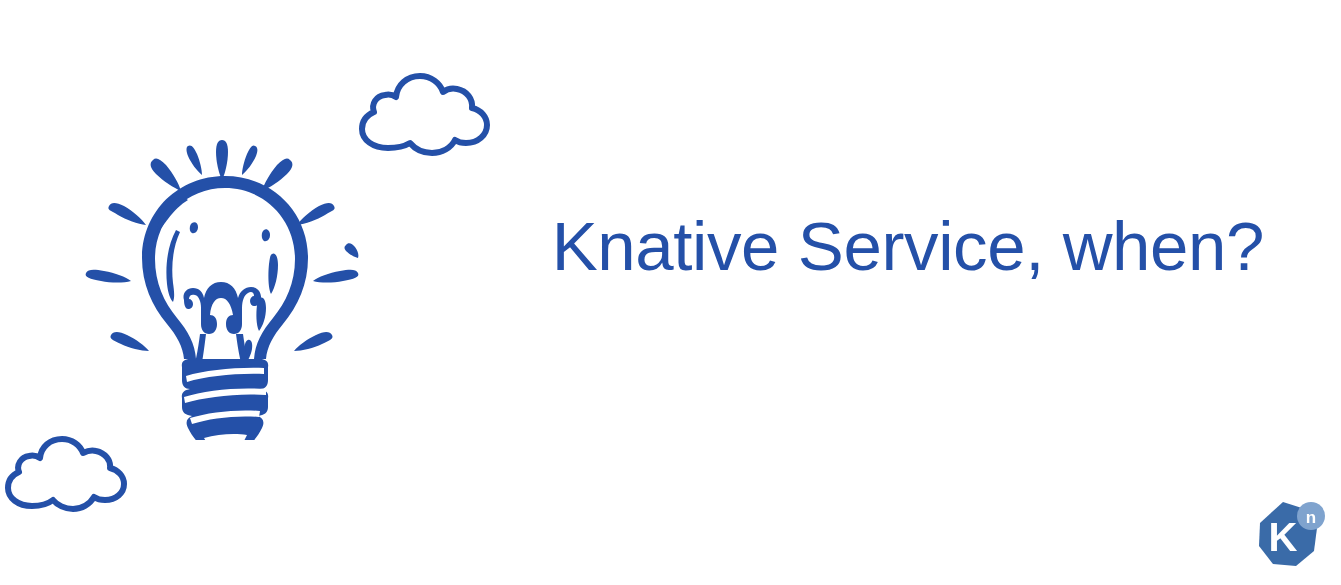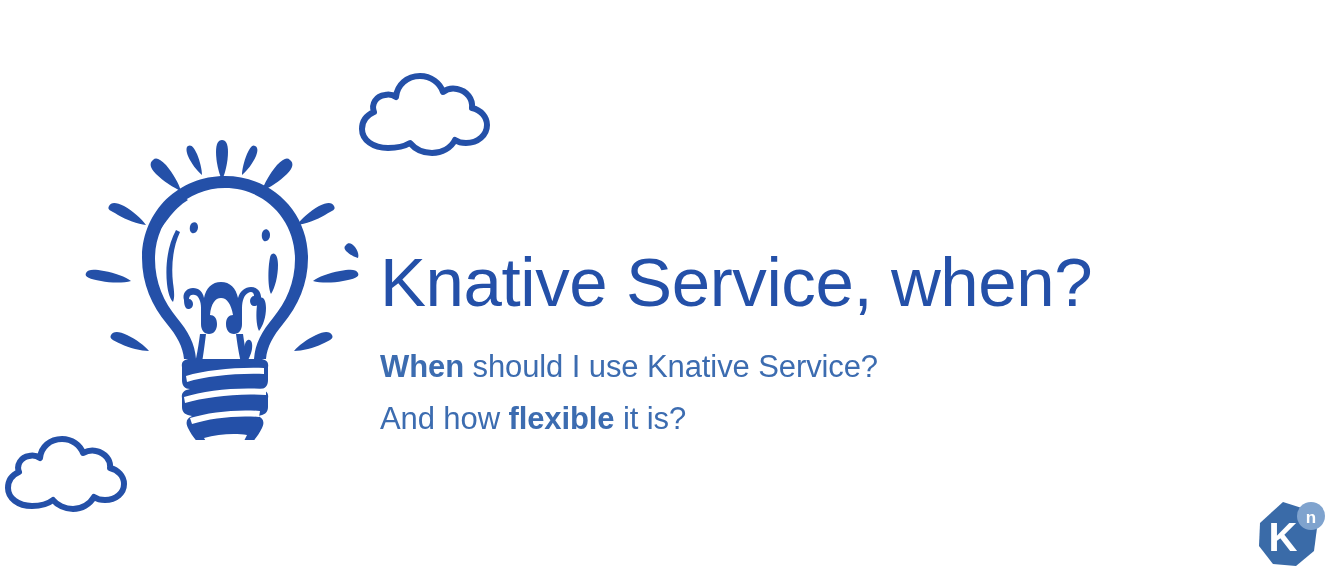--- a/index.html
+++ b/index.html
@@ -44,25 +44,24 @@
   #lightbulb {
     left: 78px;
     top: 118px;
     width: 296px;
     height: 322px;
   }
 
   
   #text-block {
     position: absolute;
-    left: 380px;
+    left: 424px;
     top: 212px;
     width: 840px;
-    text-align: left;
-    margin-top: 36px;
+    text-align: right;
   }
 
   #page-title {
     font-size: 69px;
     line-height: 1.0;
     font-weight: 400;
     letter-spacing: -0.4px;
     margin: 0;
     white-space: nowrap;
   }
@@ -214,24 +213,20 @@
           <path d="M106 279 C127 272 159 269 188 271 L188 277 C159 275 128 279 107 285 Z"></path>
           <path d="M112 300 C131 294 160 291 182 293 L181 299 C160 297 132 300 114 306 Z"></path>
           <path d="M126 320 C140 316 157 315 169 317 L166 323 C155 321 140 322 129 325 Z"></path>
         </g>
       </g>
     </svg>
   </div>
 
   <div id="text-block">
     <h1 id="page-title" style="color: rgb(36, 80, 168);">Knative Service, when?</h1>
-    <p id="subtitle" style="color: rgb(60, 108, 176);">
-      <span class="sub-line"><span class="sub-strong">When</span><span> should I use Knative Service?</span></span>
-      <span class="sub-line"><span>And how </span><span class="sub-strong">flexible</span><span> it is?</span></span>
-    </p>
   </div>
 
   <div id="logo">
     <svg viewBox="0 0 84 80" width="84" height="80" aria-hidden="true">
 
       <path d="M35 4 L57 11 L69 30 L66 53 L48 68 L25 66 L11 48 L12 25 Z" fill="#3A6BA8"></path>
 
       <circle cx="63" cy="18" r="14" fill="#7FA3CE"></circle>
       <text x="35" y="53" font-family="'Liberation Sans', sans-serif" font-size="40" font-weight="700" fill="#ffffff" text-anchor="middle" id="logo-k">K</text>
       <text x="63" y="25" font-family="'Liberation Sans', sans-serif" font-size="17" font-weight="700" fill="#ffffff" text-anchor="middle" id="logo-n">n</text>

